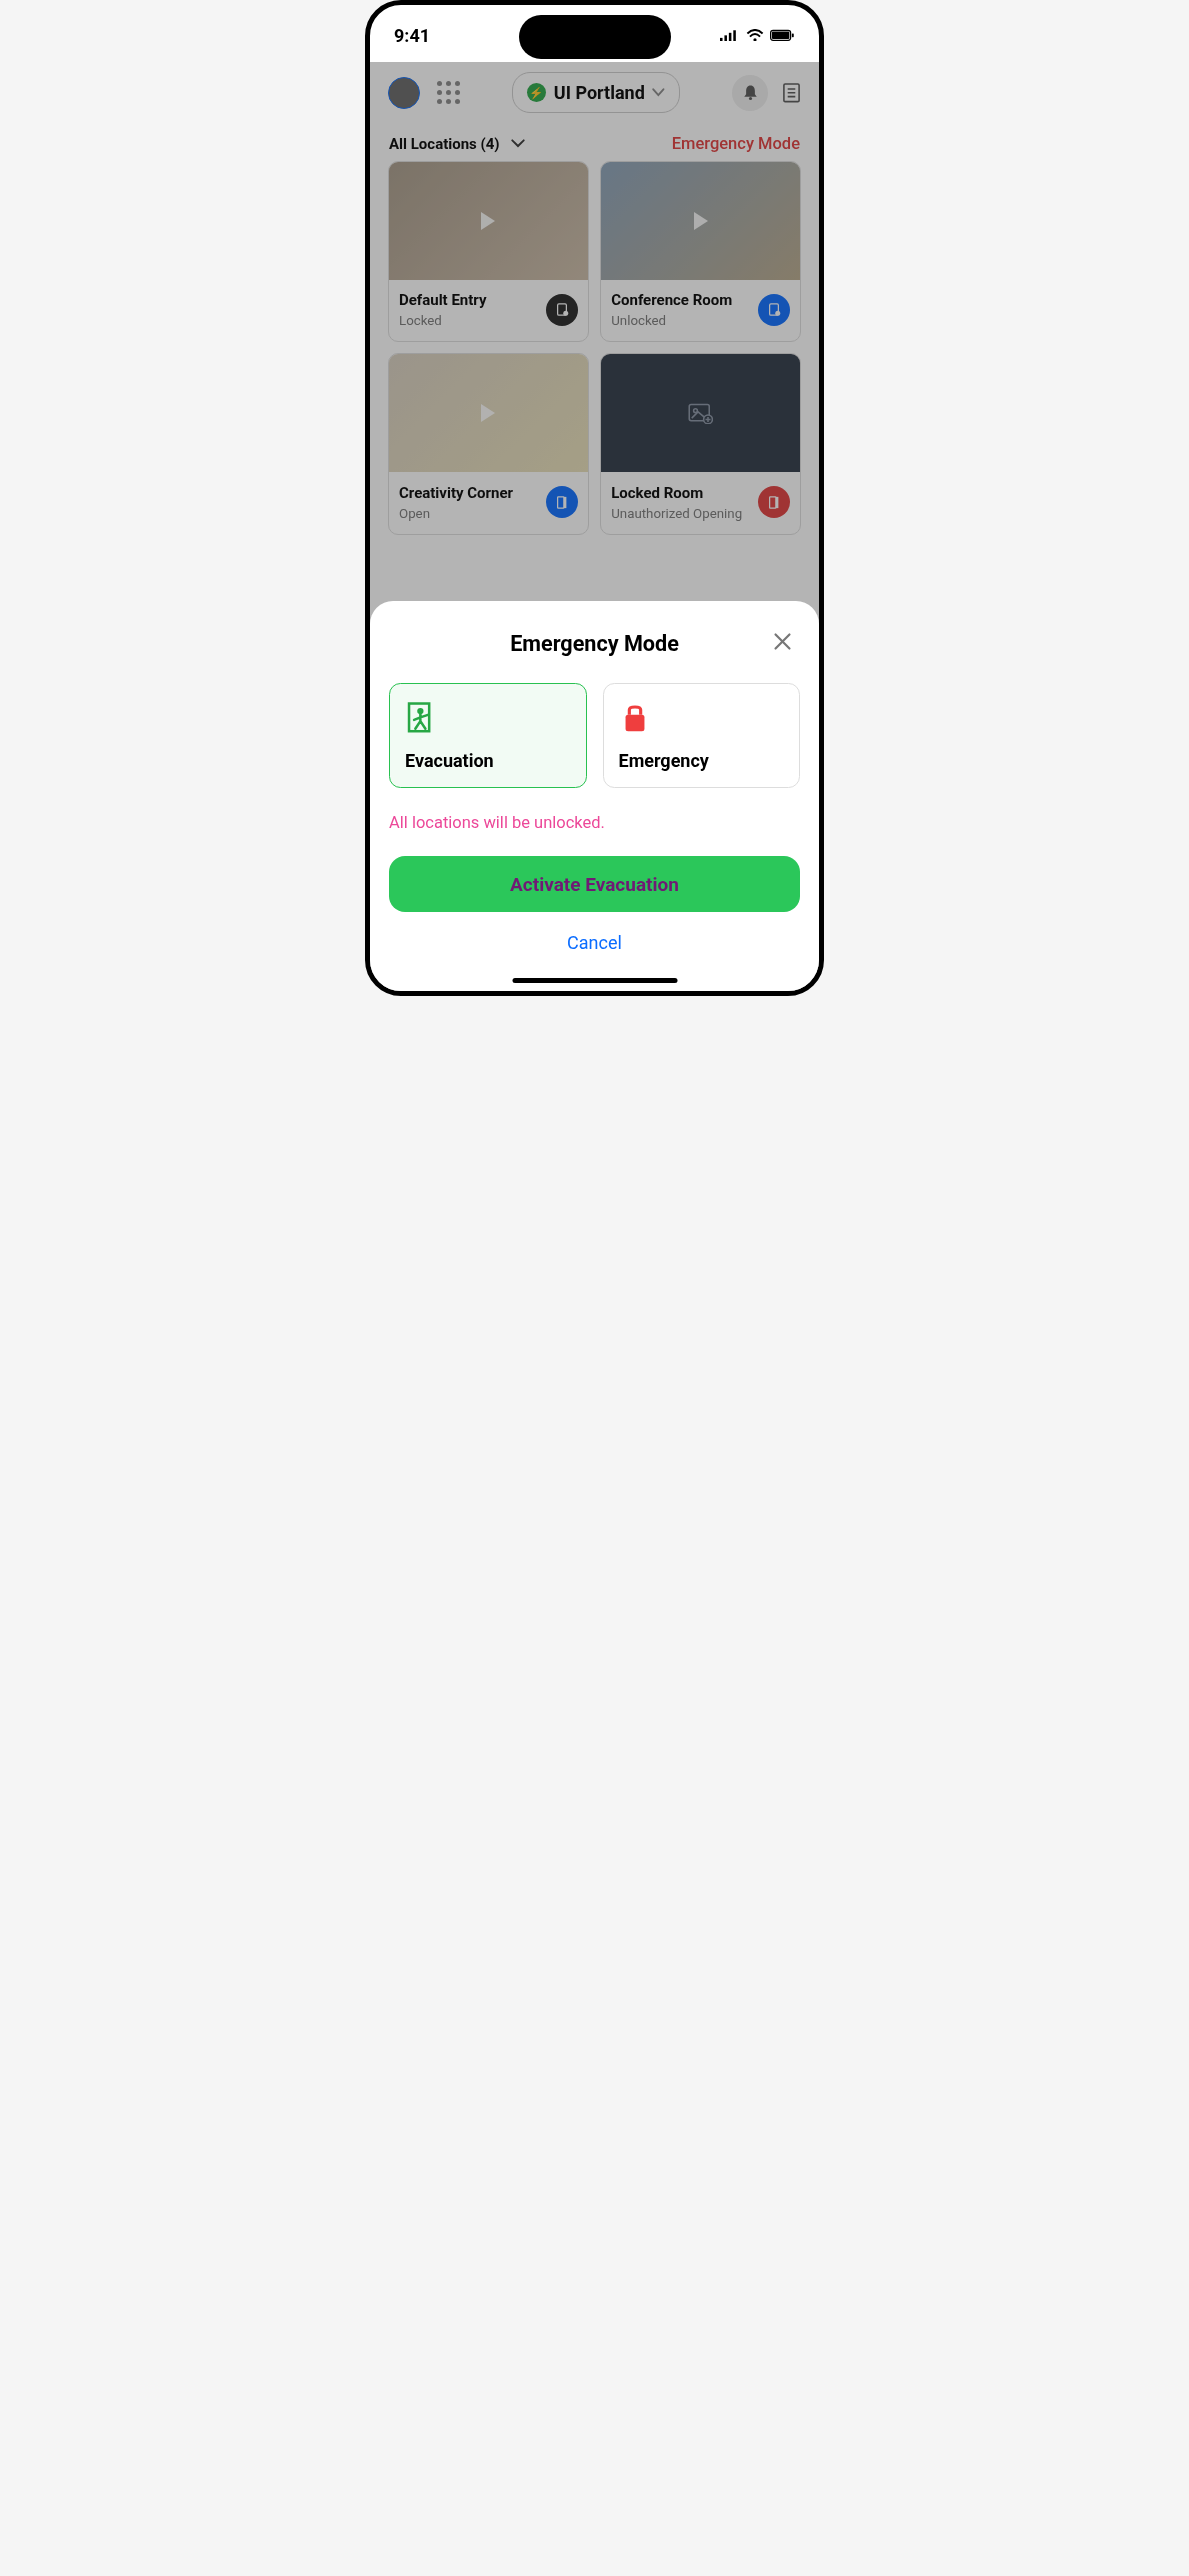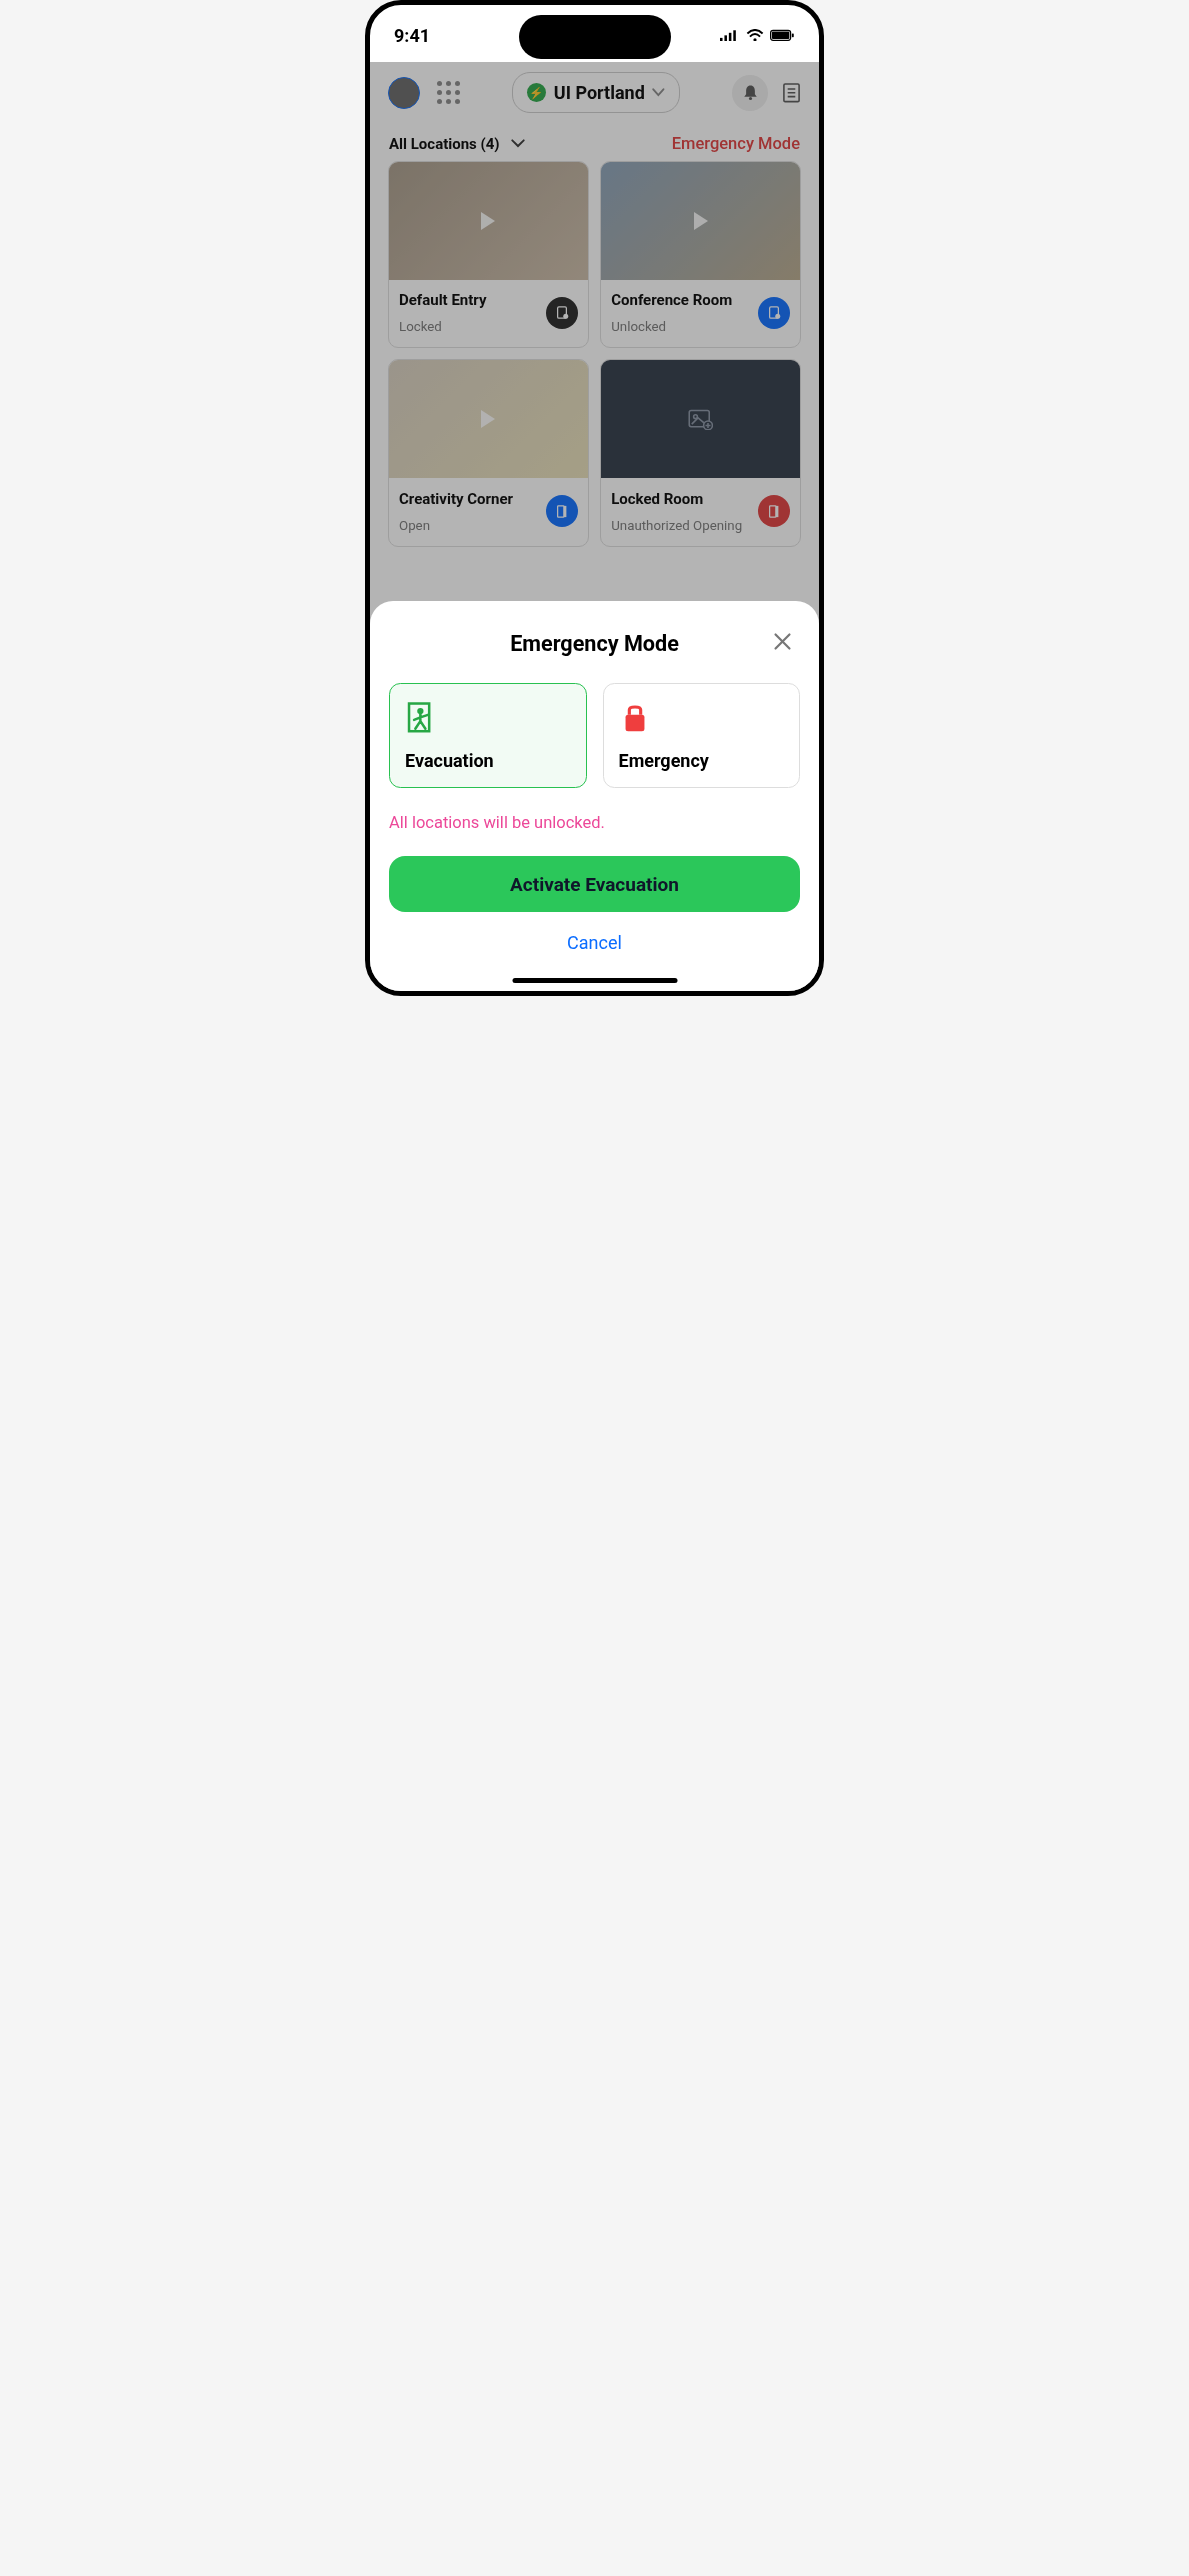--- a/index.html
+++ b/index.html
@@ -58,21 +58,21 @@
     border-radius: 10px; border:0.6px solid #ddd; overflow: hidden; background:#fff;
   }
   .thumb { height: 118px; background: #9a8c7a; position:relative; display:flex;align-items:center;justify-content:center;}
   .thumb.a{background:linear-gradient(135deg,#a89b8a,#cbbba7);}
   .thumb.b{background:linear-gradient(135deg,#8aa1b8,#b8a98c);}
   .thumb.c{background:linear-gradient(135deg,#d8cfc0,#e8dfb8);}
   .thumb.d{background:#2c3644;}
   .play { width:0;height:0;border-left:14px solid rgba(255,255,255,0.9);border-top:9px solid transparent;border-bottom:9px solid transparent;}
   .card-body { padding: 11.4px 10px 12.7px 10px; display:flex; justify-content:space-between; align-items:center; gap:12px;}
   .card-body .txt .name { font-size: 15px; font-weight: 700; }
-  .card-body .txt .state { font-size: 13.3px; color: #777; margin-top:10px;}
+  .card-body .txt .state { font-size: 13.3px; color: #777; margin-top:4px;}
   .round-btn {
     width: 32px; height: 32px; border-radius: 50%;
     display:flex;align-items:center;justify-content:center; flex:none;
   }
   .round-btn.black{background:#222;color:#fff;}
   .round-btn.blue{background:#0a6cff;color:#fff;}
   .round-btn.red{background:#e03b3b;color:#fff;}
   .sheet {
     position: absolute; left: 0; right: 0; bottom: 0; background: #fff;
     border-top-left-radius: 23px; border-top-right-radius: 23px;
@@ -84,21 +84,21 @@
   .mode-options { display:grid; grid-template-columns:1fr 1fr; gap:16px; margin-bottom:25px;}
   .mode-card {
     border-radius: 11.4px; padding: 16.5px 15px 16.5px 15px;
     border:0.6px solid #ddd; background:#fff;
   }
   .mode-card.selected { border:1.3px solid #28c150; background:#f2fbf4; }
   .mode-card .ic { height:34px; margin-bottom:15px;}
   .mode-card .lbl { font-size: 18px; font-weight: 700; }
   .sheet-desc { font-size: 16.5px; color:#ec4899; margin-bottom: 24px;}
   .primary-btn {
-    width:100%; background:#2bc75a; color:#0f172a; border:none; border-radius:16px;
+    width:100%; background:#2bc75a; color:#701a75; border:none; border-radius:16px;
     padding: 16.5px; font-size: 19px; font-weight: 700; margin-bottom: 20px;
   }
   .cancel-btn {
     width:100%; background:none; border:none; color:#0a6cff;
     font-size: 18px; font-weight: 400;
   }
   .home-indicator {
     position:absolute; bottom:7.6px; left:50%; transform:translateX(-50%);
     width:165px; height:5px; background:#000; border-radius:2.5px; z-index:20;
   }

